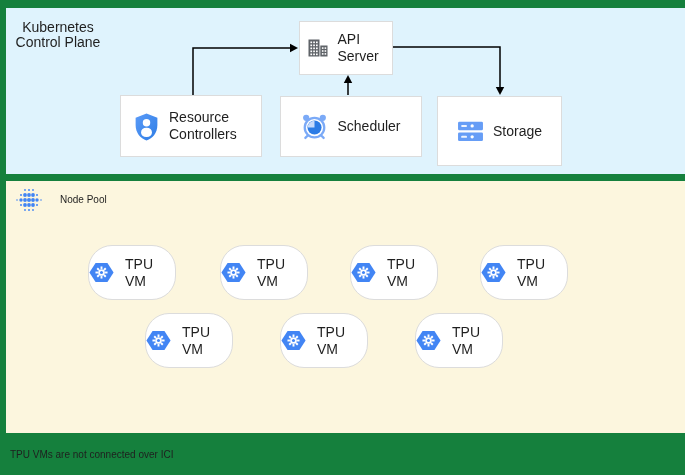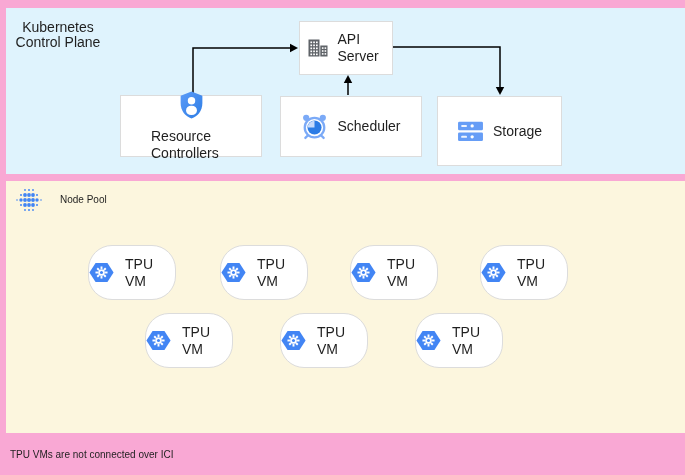--- a/index.html
+++ b/index.html
@@ -1,36 +1,36 @@
 <!DOCTYPE html>
 <html><head>
 <meta charset="utf-8">
 <style>
   * { margin:0; padding:0; box-sizing:border-box; }
   html,body { background:#ffffff; }
   body { font-family:"Liberation Sans", sans-serif; color:#1f1f1f; }
-  .canvas { position:relative; width:685px; height:475px; background:#f9a8d4; overflow:hidden; }
+  .canvas { position:relative; width:685px; height:475px; background:#15803d; overflow:hidden; }
 
   .region { position:absolute; }
   .region.control-plane { left:6px; top:8px; right:0; height:166px; background:#dff3fd; }
   .region.node-pool { left:6px; top:181px; right:0; height:252px; background:#fcf6de; }
 
   .region-label { position:absolute; font-size:14px; line-height:15px; color:#1f1f1f; }
   .cp-label { left:8px; top:20px; width:100px; text-align:center; }
   .np-label { left:60px; top:192px; font-size:10px; }
   .np-icon { position:absolute; left:14px; top:186px; width:30px; height:28px; }
 
   .node { position:absolute; background:#ffffff; border:1px solid #dcdcdc;
           display:flex; align-items:center; justify-content:center; gap:9px;
           font-size:14px; line-height:17px; color:#1f1f1f; }
   .node .icn { flex:0 0 auto; display:flex; }
 
   .node.api-server { left:299px; top:21px; width:94px; height:54px; }
   .node.api-server .lbl { width:48px; }
-  .node.resource-controllers { left:120px; top:95px; width:142px; height:62px;flex-direction:column; }
+  .node.resource-controllers { left:120px; top:95px; width:142px; height:62px; }
   .node.resource-controllers .lbl { width:80px; }
   .node.scheduler { left:280px; top:96px; width:142px; height:61px; }
   .node.storage { left:437px; top:96px; width:125px; height:70px; }
 
   .node.tpu-vm { width:88px; height:55px; gap:11px;border-radius:24px; }
   .tpu-r1 { top:245px; }
   .tpu-r2 { top:313px; }
   .tpu-c0 { left:88px; } .tpu-c1 { left:220px; } .tpu-c2 { left:350px; } .tpu-c3 { left:480px; }
   .tpu-c4 { left:145px; } .tpu-c5 { left:280px; } .tpu-c6 { left:415px; }
 

